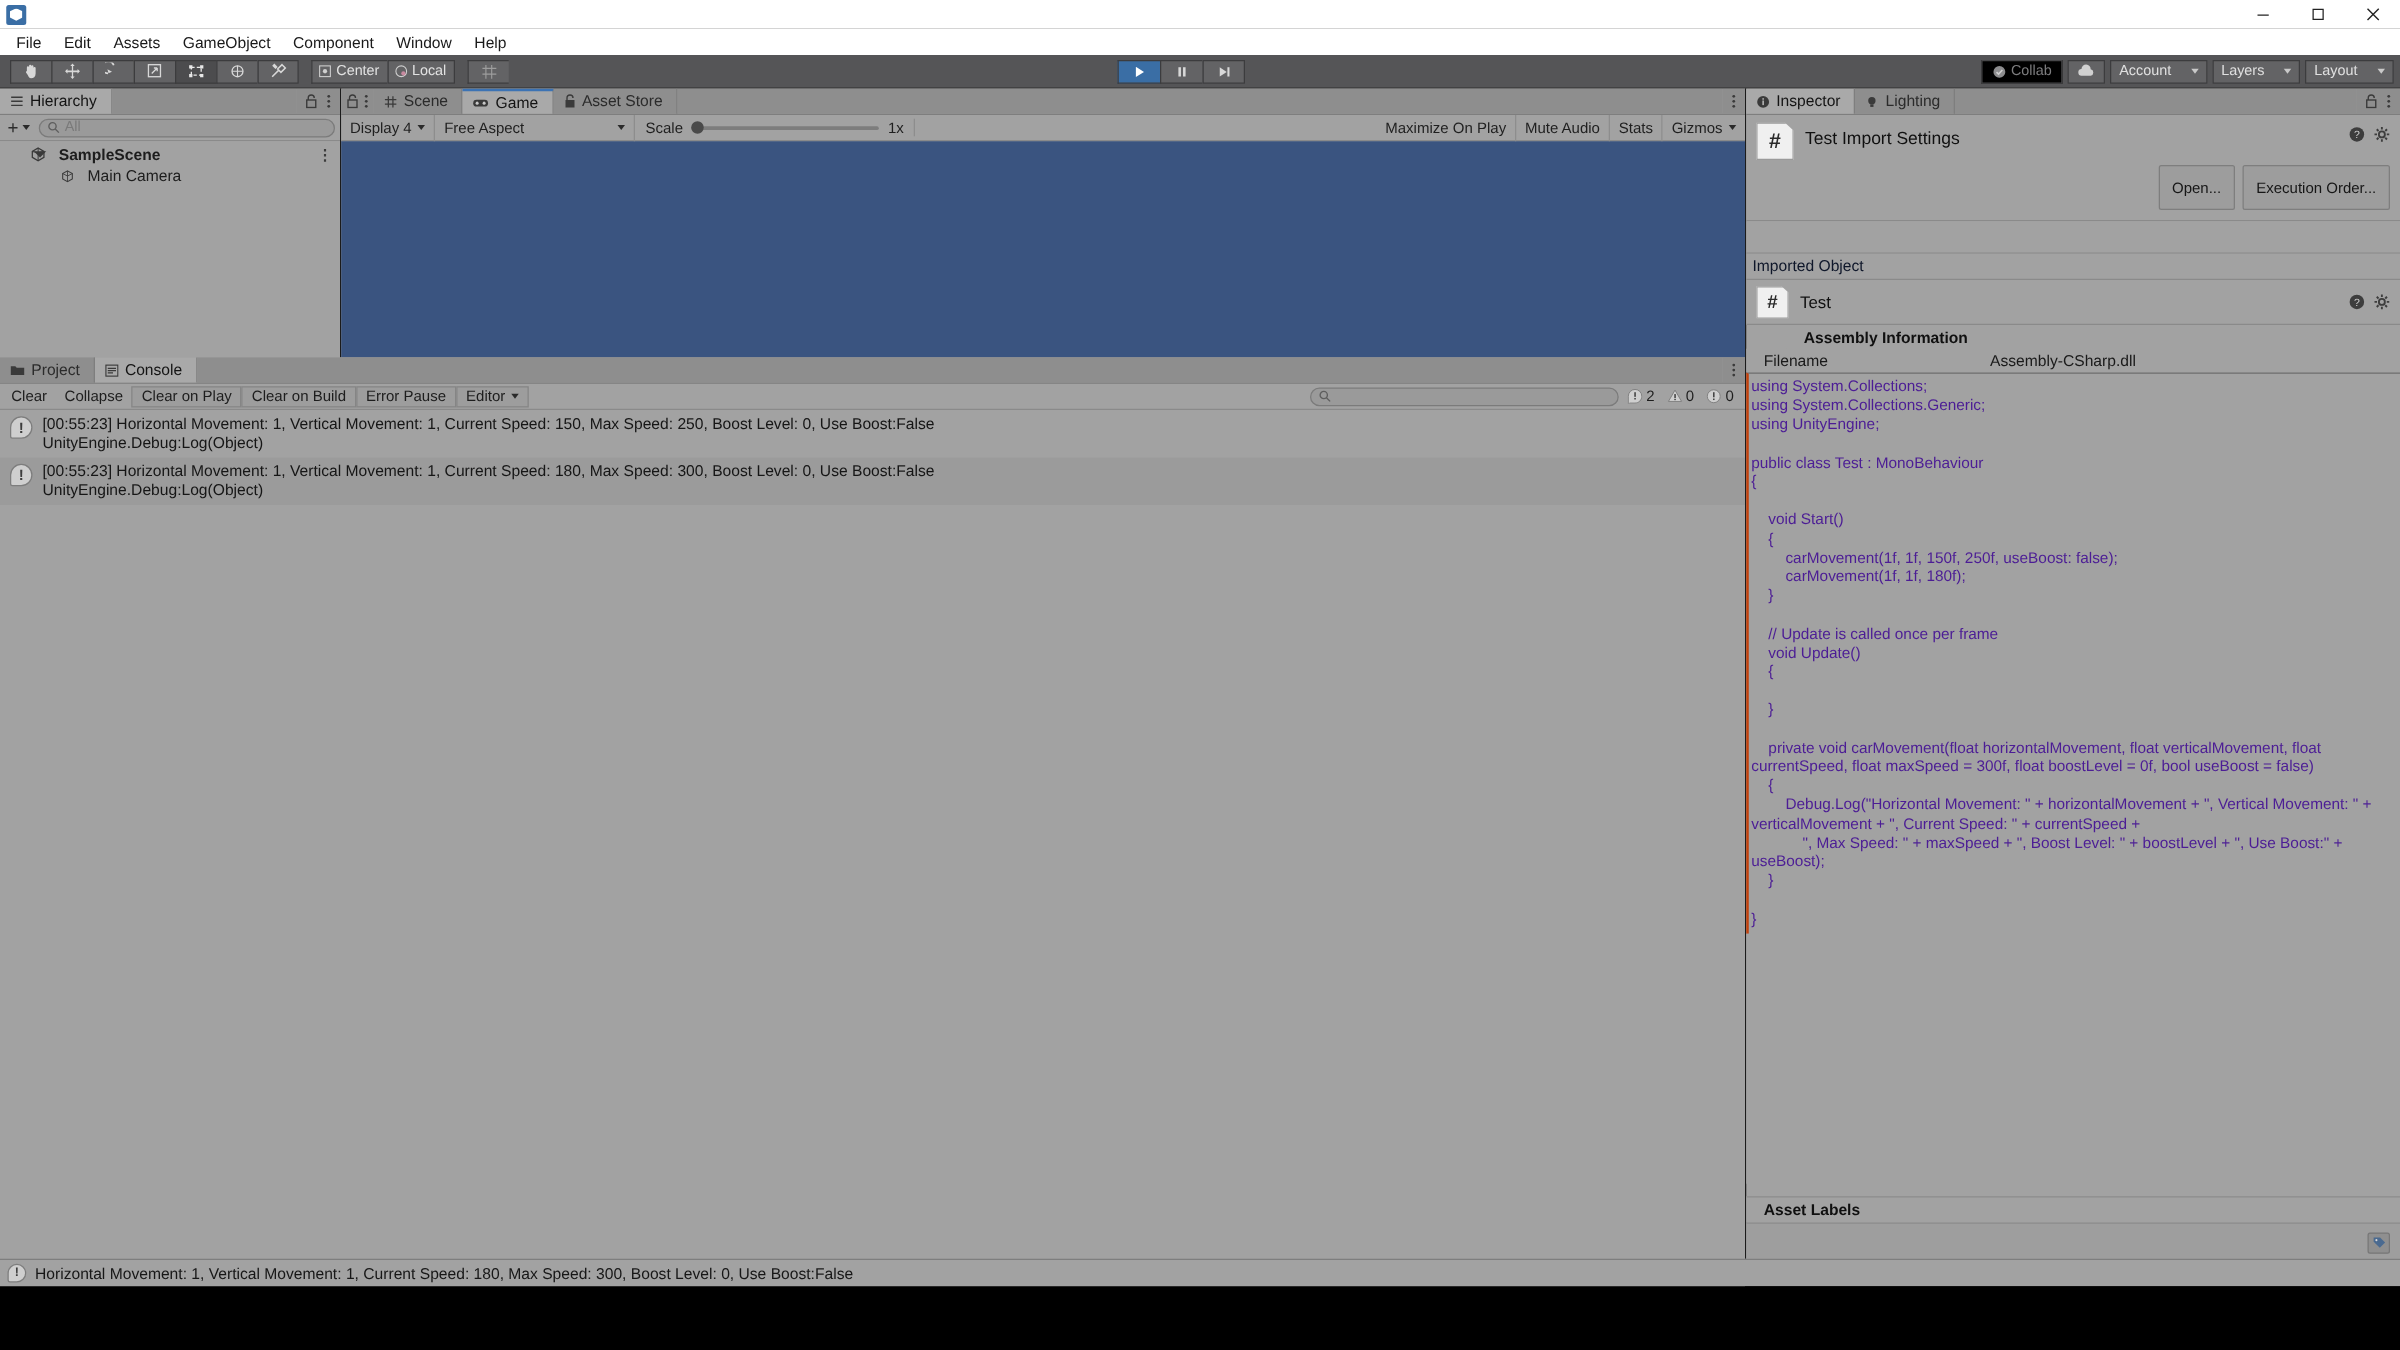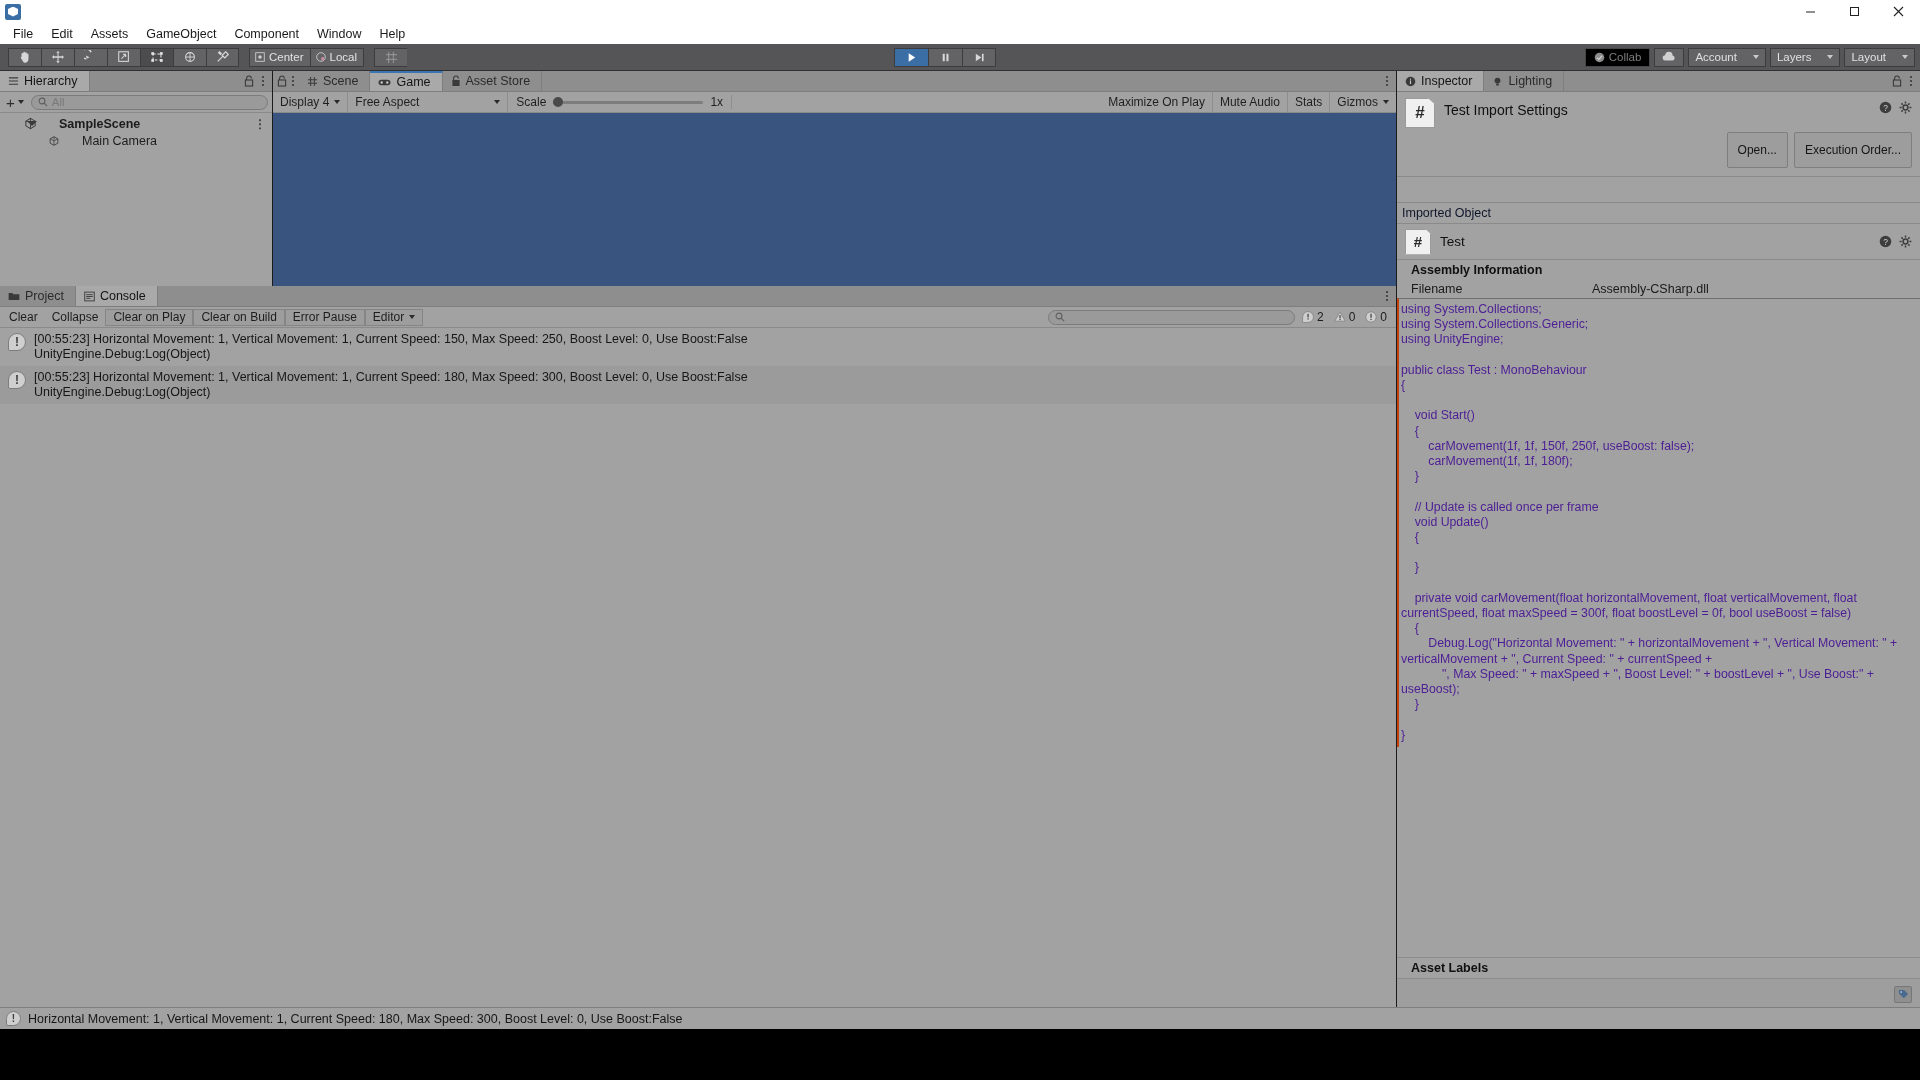--- a/index.html
+++ b/index.html
@@ -136,21 +136,21 @@
     padding: 0 4px; gap: 5px; border-bottom: 1px solid #8a8a8a;
   }
   .plus-btn { display: flex; align-items: center; gap: 3px; color: #2c2c2c; font-size: 15px; padding: 0 2px; }
   .search-box {
     flex: 1; height: 15px; background: #9a9a9a; border: 1px solid #7b7b7b;
     border-radius: 8px; display: flex; align-items: center; padding: 0 6px; gap: 4px;
   }
   .search-box .ph { font-size: 11.5px; color: #7a7a7a; }
   .hier-body { background: #a2a2a2; height: calc(100% - 42px); padding-top: 2px; }
   .hrow {
-    height: 17px; display: flex; align-items: center; gap: 20px;
+    height: 17px; display: flex; align-items: center; gap: 8px;
     font-size: 12.5px; color: #1d1d1d; padding-right: 6px;
   }
   .hrow.scene { font-weight: bold; padding-left: 24px; position: relative; }
   .hrow.child { padding-left: 48px; }
   .tri { width: 0; height: 0; border-left: 5px solid transparent;
     border-right: 5px solid transparent; border-top: 5px solid #3a3a3a;
     position: absolute; left: 27px; top: 6px; }
   .hdots { margin-left: auto; color: #3c3c3c; font-size: 12px; letter-spacing: 0; }
 
   
@@ -233,21 +233,21 @@
     padding-left: 5px; font-size: 12.5px; color: #0f172a;
     border-bottom: 1px solid #8a8a8a;
   }
   .insp-obj {
     height: 36px; background: #a2a2a2; display: flex; align-items: center;
     gap: 9px; padding: 0 8px; border-bottom: 1px solid #8a8a8a;
   }
   .insp-obj .cs-icon { width: 26px; height: 26px; font-size: 15px; }
   .insp-asmhead {
     height: 19px; background: #a2a2a2; display: flex; align-items: center;
-    padding-left: 14px; font-size: 12.5px; font-weight: bold; color: #101010;
+    padding-left: 14px; font-size: 12.5px; font-weight: bold; color: #101010; margin-left: 32px;
   }
   .insp-kv {
     height: 19px; background: #a2a2a2; display: flex; align-items: center;
     padding-left: 14px; font-size: 12.5px; color: #1a1a1a;
   }
   .insp-kv .k { width: 181px; }
   .code-area {
     background: #a2a2a2; border-top: 1px solid #6e6e6e;
     padding: 3px 0 4px 2px;
     font-family: "Liberation Sans", sans-serif;

